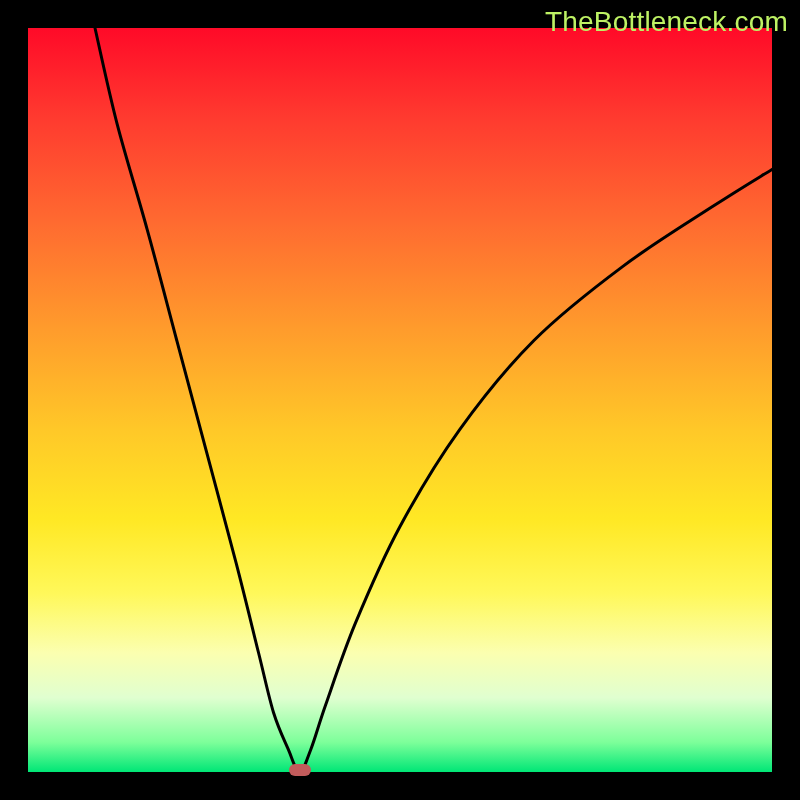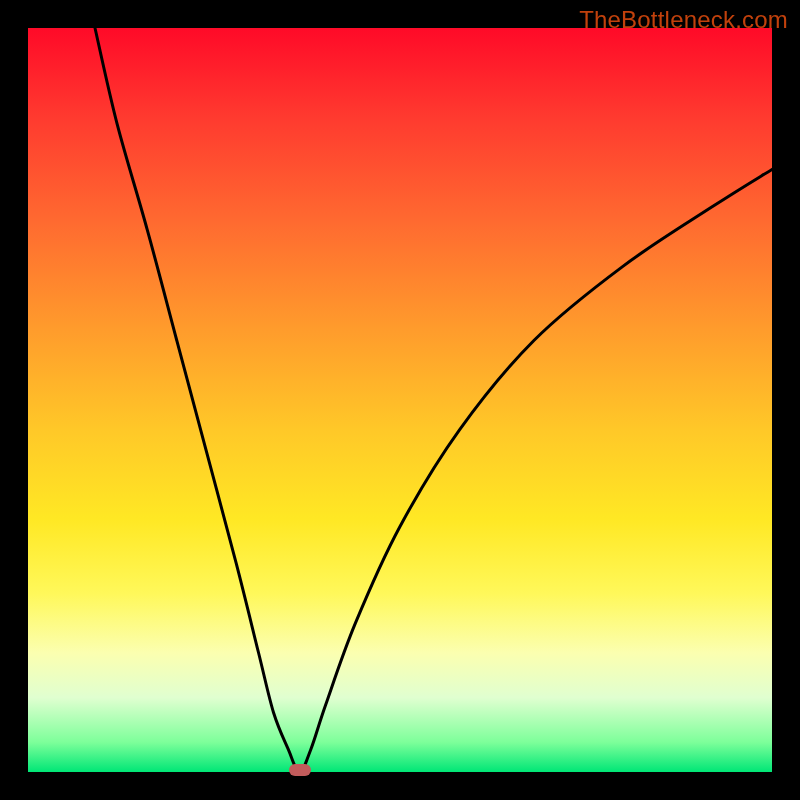--- a/index.html
+++ b/index.html
@@ -27,23 +27,23 @@
       #fbffb0 84%,
       #e0ffd0 90%,
       #7dff9a 96%,
       #00e676 100%);
   }
   .watermark {
     position: absolute;
     top: 6px;
     right: 12px;
     font-family: Arial, Helvetica, sans-serif;
-    font-size: 24px;
+    font-size: 28px;
     font-weight: 400;
-    color: #c2410c;
+    color: #bef264;
     letter-spacing: 0.2px;
     user-select: none;
   }
   svg.curve {
     position: absolute;
     left: 0;
     top: 0;
     width: 744px;
     height: 744px;
     overflow: visible;

